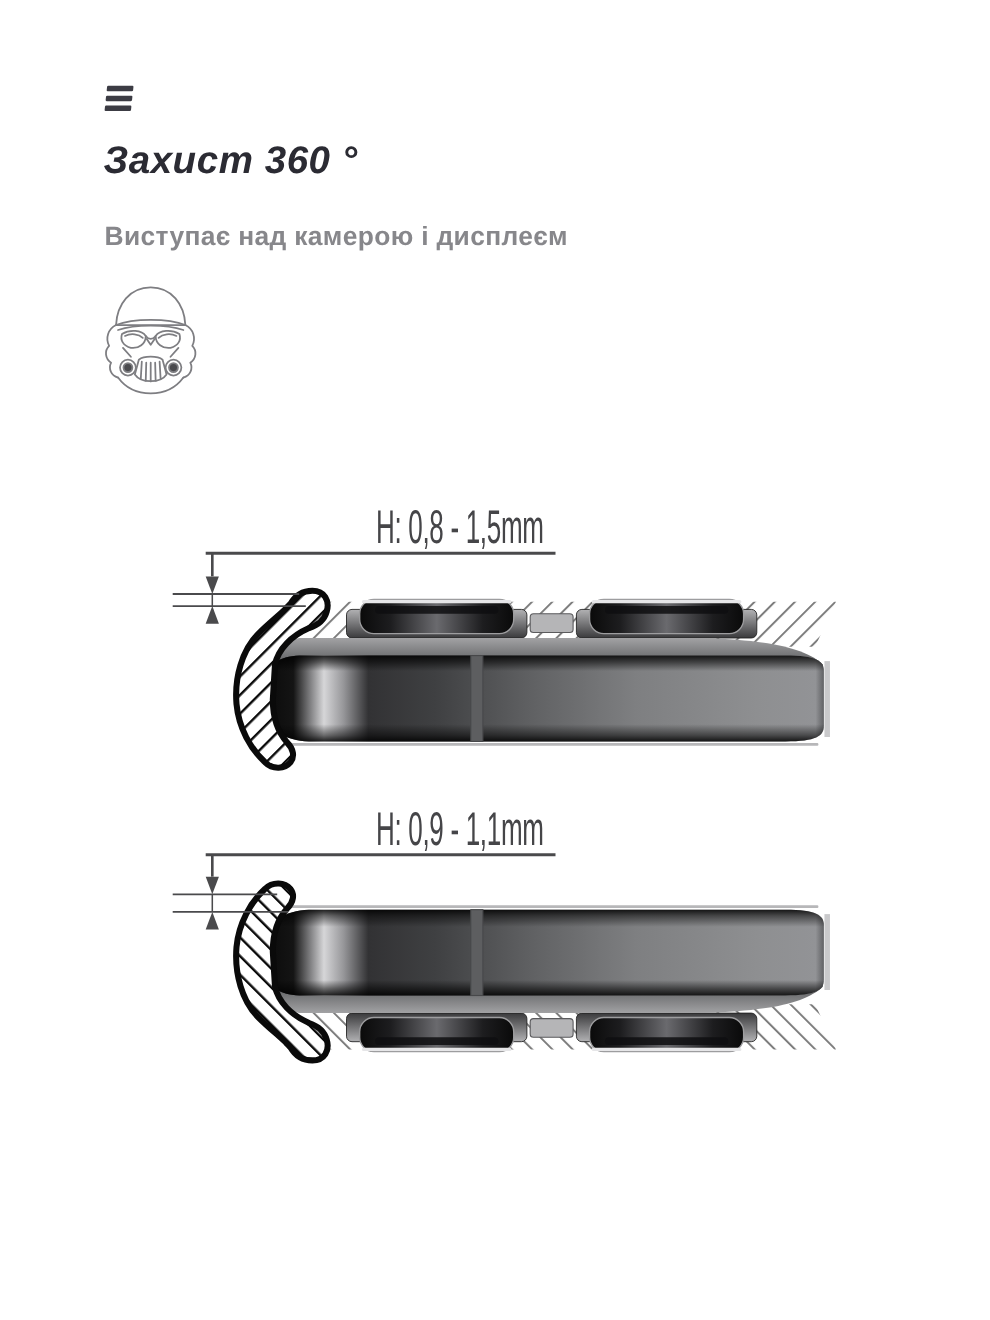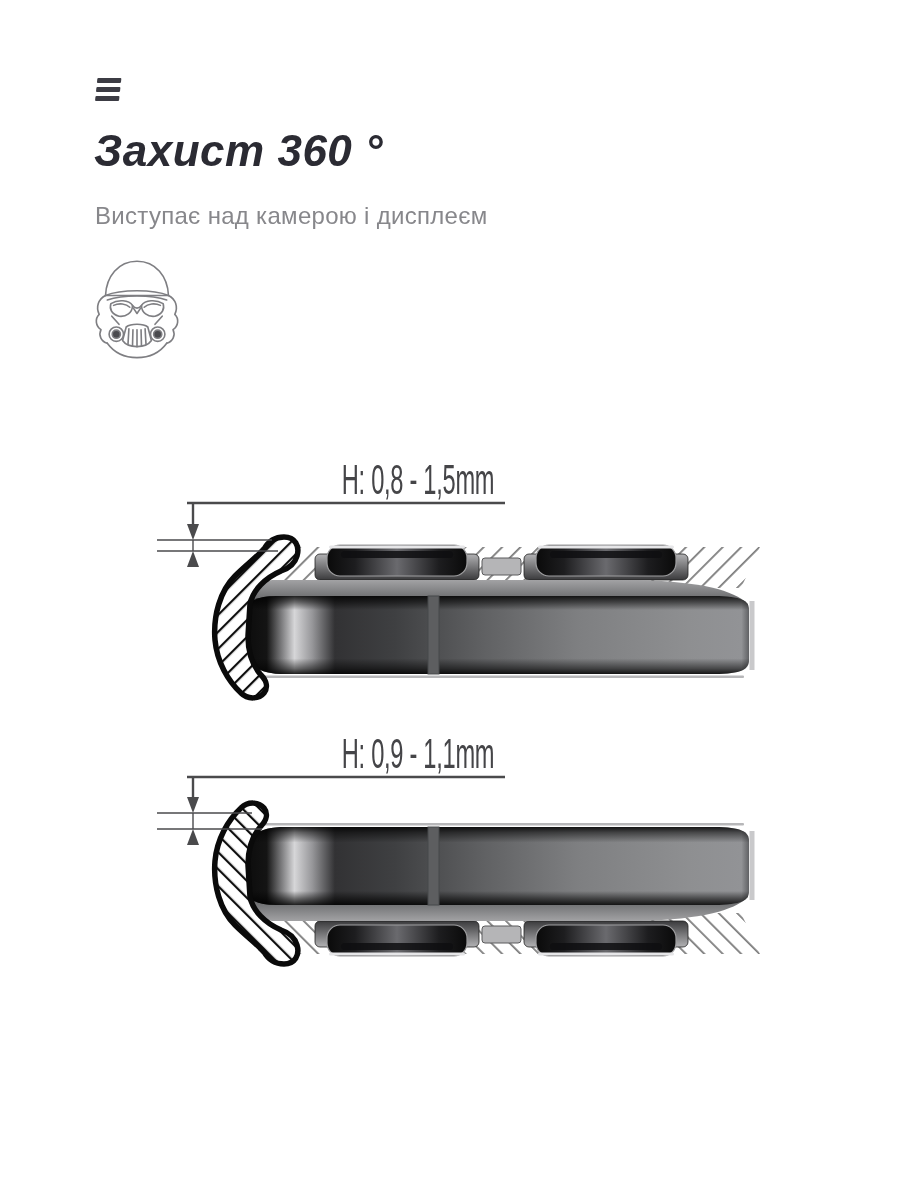--- a/index.html
+++ b/index.html
@@ -5,26 +5,26 @@
   html,body{margin:0;padding:0;background:#fff;}
   #canvas{
     position:relative;width:900px;height:1200px;margin:0 auto;
     background:#fff;overflow:hidden;
     font-family:"Liberation Sans",sans-serif;
   }
   .menu-icon{position:absolute;left:96px;top:78px;width:26px;height:27px;transform:skewX(-6deg);}
   .menu-icon .bar{width:24px;height:5px;background:#3c3c44;border-radius:1px;margin-bottom:4px;}
   .page-title{
     position:absolute;left:94px;top:126px;
-    font-size:44px;font-weight:800;font-style:italic;
+    font-size:35px;font-weight:800;font-style:italic;
     letter-spacing:.5px;color:#2b2b33;white-space:nowrap;
   }
   .page-subtitle{
     position:absolute;left:95px;top:202px;
-    font-size:24px;font-weight:400;color:#87878b;
+    font-size:24px;font-weight:700;color:#87878b;
     letter-spacing:.3px;white-space:nowrap;
   }
   .brand-logo{position:absolute;left:92px;top:256px;width:90px;height:106px;}
   .diagram-svg{position:absolute;left:0;top:430px;width:900px;height:580px;}
   .dim-label{
     font-family:"Liberation Sans",sans-serif;
     font-size:43px;fill:#454548;letter-spacing:-0.5px;
   }
 </style>
 </head>

